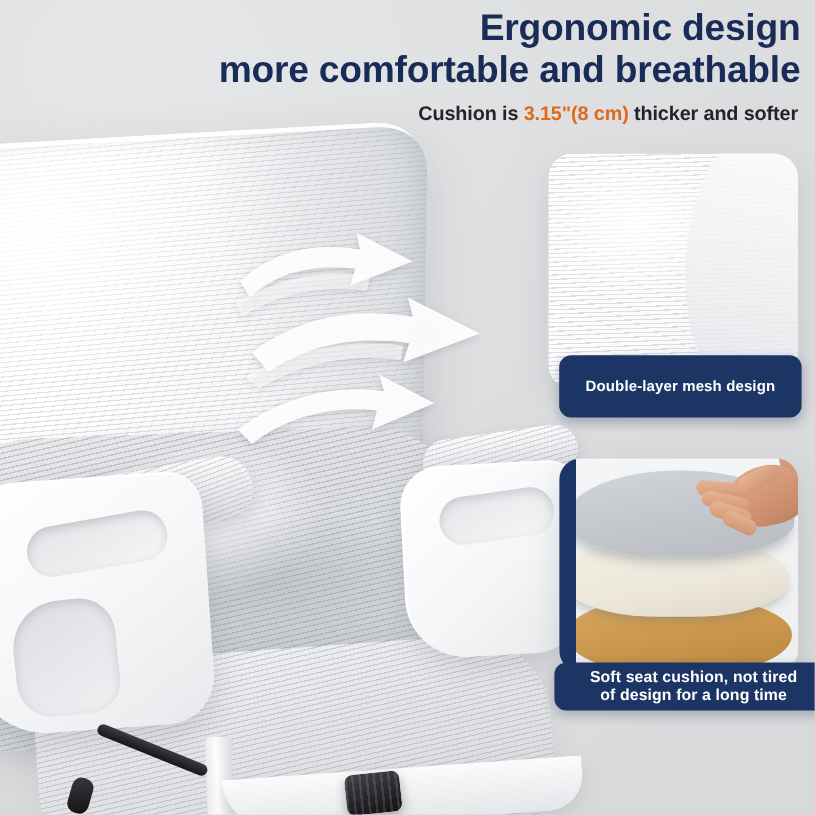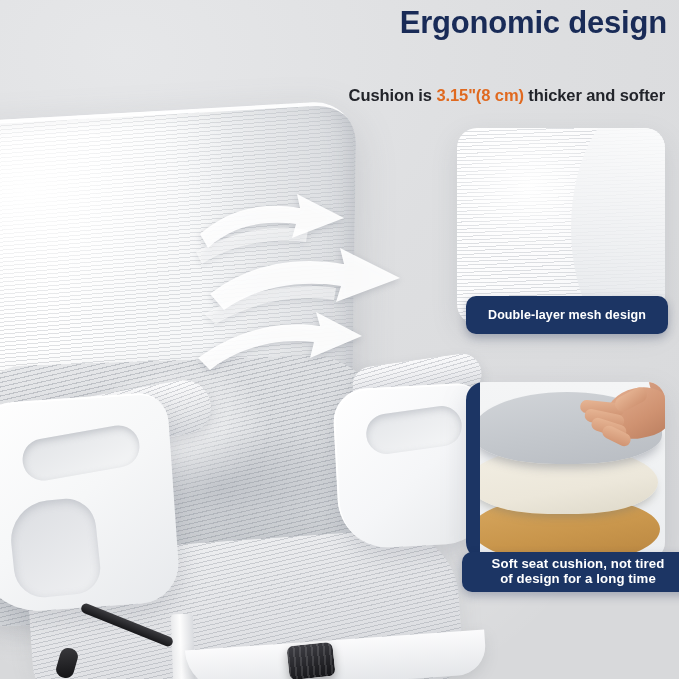--- a/index.html
+++ b/index.html
@@ -269,21 +269,21 @@
     background:#1c3564;
     color:#ffffff;
     border-radius:10px;
     text-align:center;
     font-weight:bold;
     letter-spacing:.1px;
     line-height:1.12;
     box-shadow:0 4px 10px rgba(22,36,74,.28);
     display:flex;flex-direction:column;justify-content:center;
   }
-  .badge-mesh{left:466px;top:296px;width:194px;height:38px;font-size:12.5px;padding:0 4px;gap:32px;}
+  .badge-mesh{left:466px;top:296px;width:194px;height:52px;font-size:12.5px;padding:0 4px;gap:32px;}
   .badge-cushion{left:462px;top:552px;width:200px;height:40px;font-size:13.2px;padding:0 16px;}
   .badge span{display:block;white-space:nowrap;}
 
   
   .headline{
     position:absolute;right:12px;top:6px;width:640px;text-align:right;
     color:#192b57;font-weight:bold;
     font-size:31px;line-height:1.12;letter-spacing:-.2px;
   }
   .headline .l2{display:block;}
@@ -367,19 +367,20 @@
     <div class="cush-bluebar"></div>
   </div>
 
   <div class="badge badge-cushion">
     <span>Soft seat cushion, not tired</span>
     <span>of design for a long time</span>
   </div>
 
   <div class="headline">
     <span class="l1">Ergonomic design</span>
+    <span class="l2">more comfortable and breathable</span>
   </div>
 
   <div class="subline">
     <span>Cushion is </span><span class="accent">3.15"(8 cm)</span><span> thicker and softer</span>
   </div>
 
 </div>
 
 </body></html>

